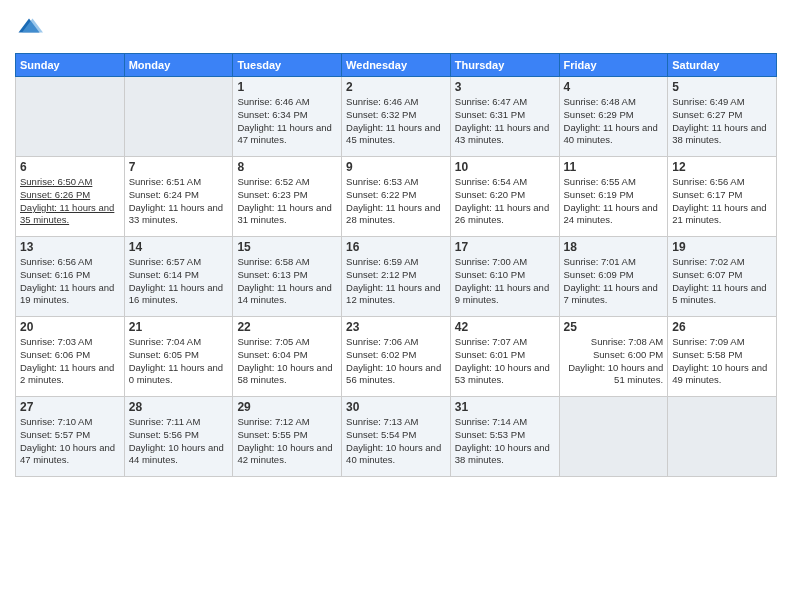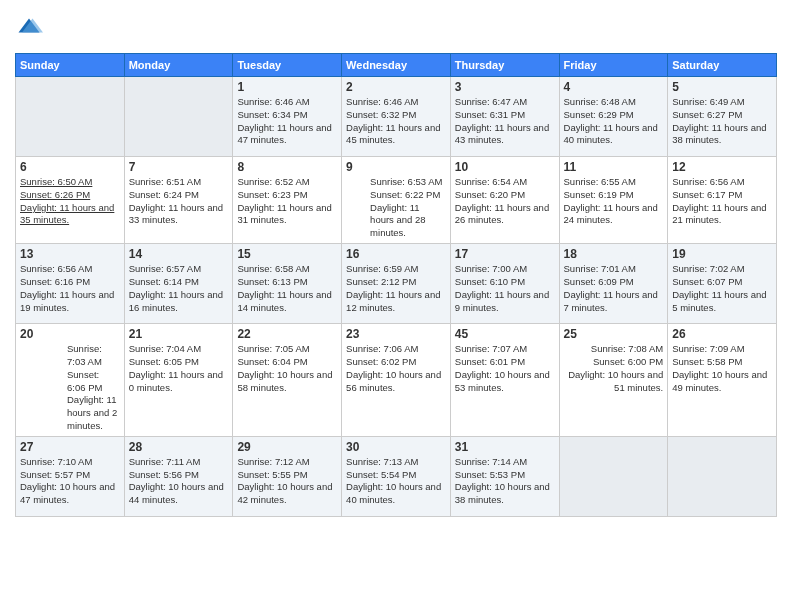--- a/index.html
+++ b/index.html
@@ -170,21 +170,21 @@
 Daylight: 11 hours and 33 minutes.</div>
         </td>
         <td>
           <div class="day-number">8</div>
           <div class="day-info" style="white-space: pre-line;">Sunrise: 6:52 AM
 Sunset: 6:23 PM
 Daylight: 11 hours and 31 minutes.</div>
         </td>
         <td>
           <div class="day-number">9</div>
-          <div class="day-info" style="white-space: pre-line; margin-left: 24px;">Sunrise: 6:53 AM
+          <div class="day-info" style="white-space: pre-line;">Sunrise: 6:53 AM
 Sunset: 6:22 PM
 Daylight: 11 hours and 28 minutes.</div>
         </td>
         <td>
           <div class="day-number">10</div>
           <div class="day-info" style="white-space: pre-line;">Sunrise: 6:54 AM
 Sunset: 6:20 PM
 Daylight: 11 hours and 26 minutes.</div>
         </td>
         <td>
@@ -240,21 +240,21 @@
         <td>
           <div class="day-number">19</div>
           <div class="day-info" style="white-space: pre-line;">Sunrise: 7:02 AM
 Sunset: 6:07 PM
 Daylight: 11 hours and 5 minutes.</div>
         </td>
       </tr>
       <tr>
         <td>
           <div class="day-number">20</div>
-          <div class="day-info" style="white-space: pre-line; margin-left: 47px;">Sunrise: 7:03 AM
+          <div class="day-info" style="white-space: pre-line;">Sunrise: 7:03 AM
 Sunset: 6:06 PM
 Daylight: 11 hours and 2 minutes.</div>
         </td>
         <td>
           <div class="day-number">21</div>
           <div class="day-info" style="white-space: pre-line;">Sunrise: 7:04 AM
 Sunset: 6:05 PM
 Daylight: 11 hours and 0 minutes.</div>
         </td>
         <td>
@@ -263,21 +263,21 @@
 Sunset: 6:04 PM
 Daylight: 10 hours and 58 minutes.</div>
         </td>
         <td>
           <div class="day-number">23</div>
           <div class="day-info" style="white-space: pre-line;">Sunrise: 7:06 AM
 Sunset: 6:02 PM
 Daylight: 10 hours and 56 minutes.</div>
         </td>
         <td>
-          <div class="day-number">45</div>
+          <div class="day-number">42</div>
           <div class="day-info" style="white-space: pre-line;">Sunrise: 7:07 AM
 Sunset: 6:01 PM
 Daylight: 10 hours and 53 minutes.</div>
         </td>
         <td>
           <div class="day-number">25</div>
           <div class="day-info" style="white-space: pre-line; text-align: right;">Sunrise: 7:08 AM
 Sunset: 6:00 PM
 Daylight: 10 hours and 51 minutes.</div>
         </td>

